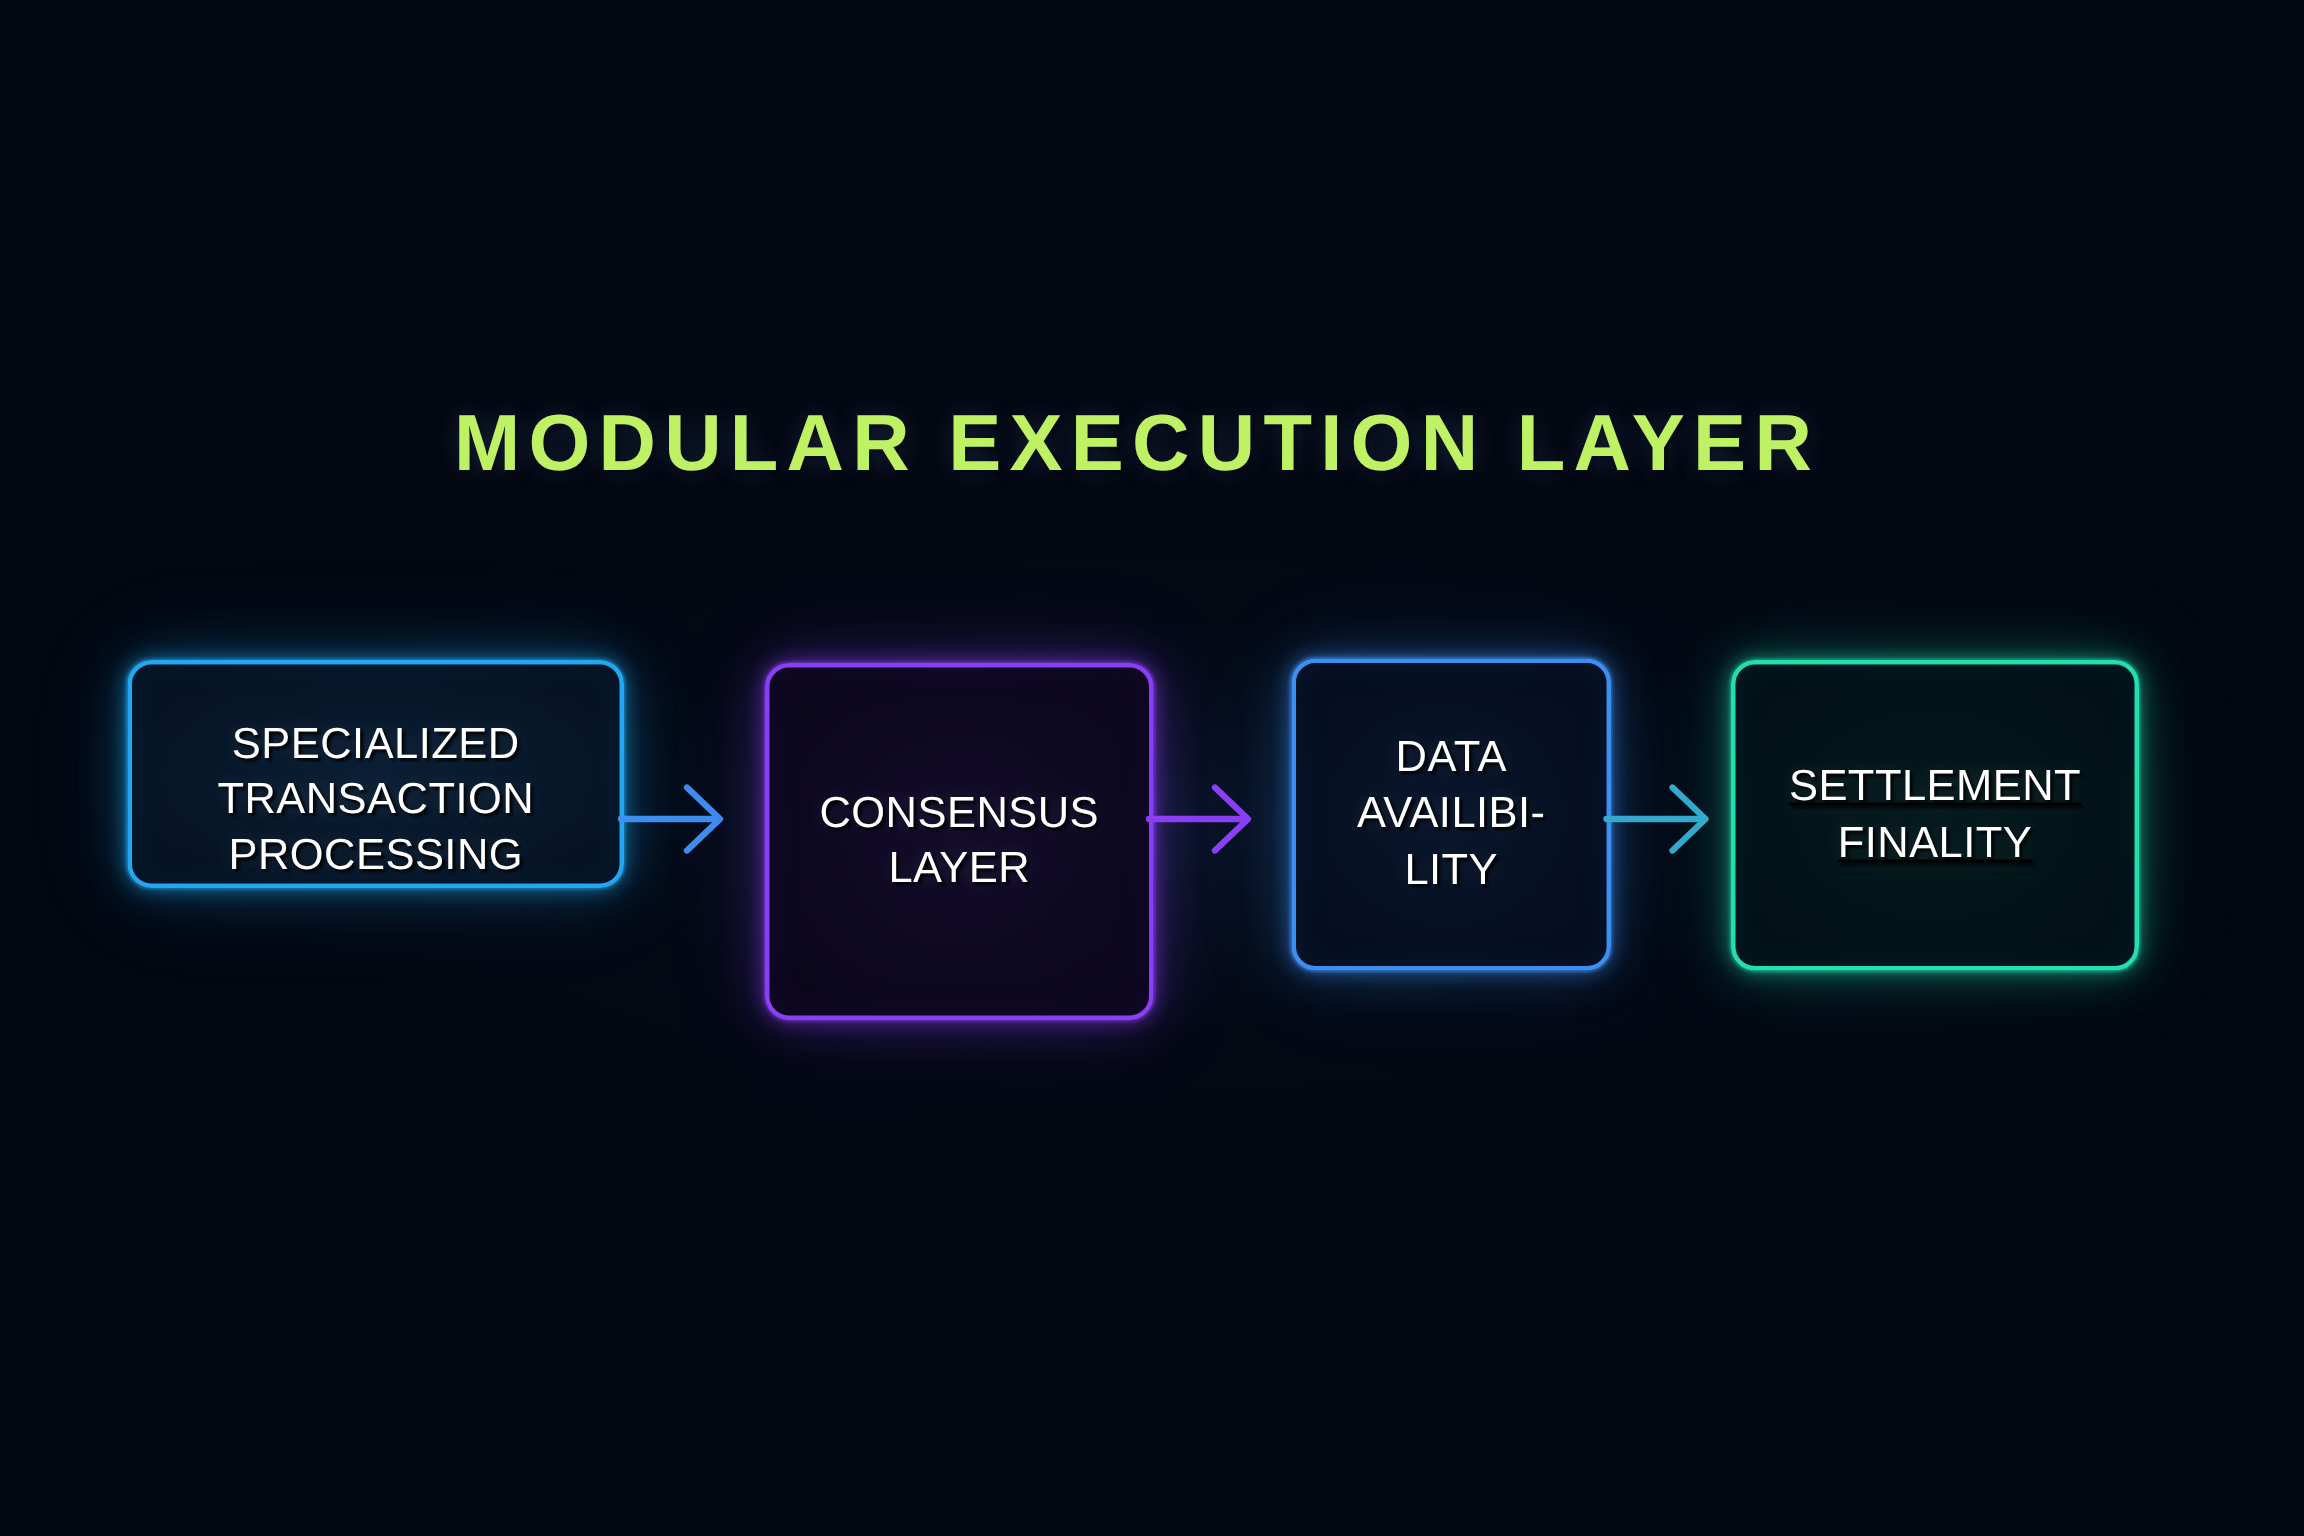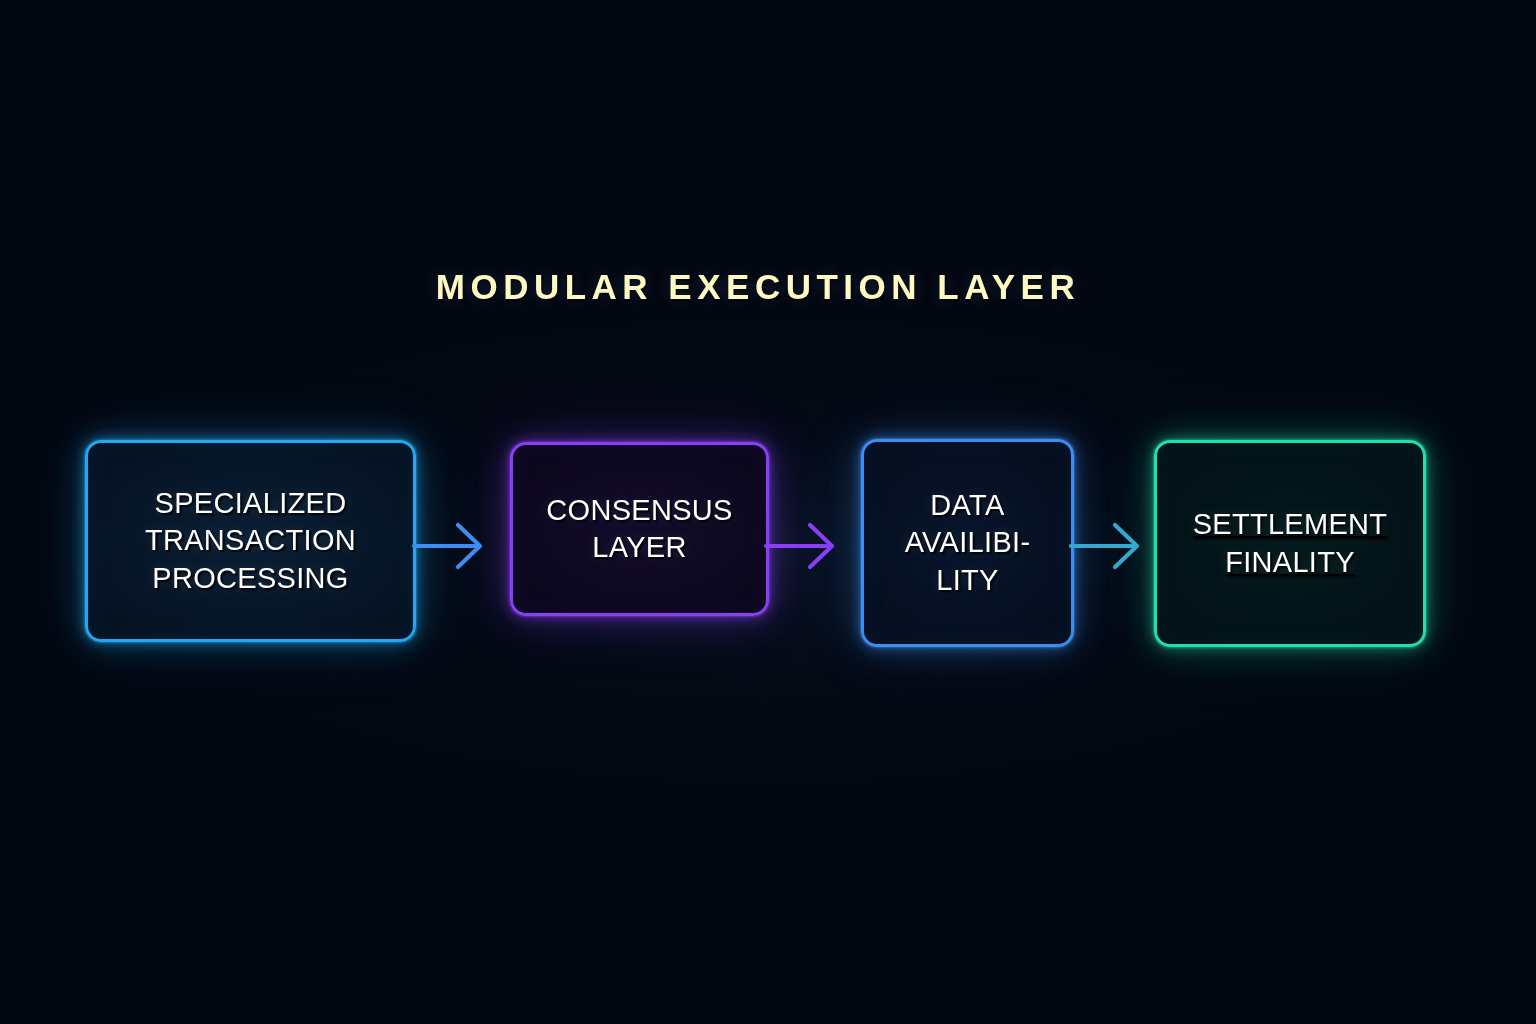--- a/index.html
+++ b/index.html
@@ -35,22 +35,22 @@
     width: 1536px; height: 1024px;
   }
 
   
   .title {
     position: absolute;
     left: 0;
     top: 269px;
     width: 1516px;
     text-align: center;
-    color: #fef9c3;
-    font-size: 35px;
+    color: #bef264;
+    font-size: 53px;
     font-weight: 700;
     letter-spacing: 5.5px;
     line-height: 1.0;
     text-shadow: 0 0 16px rgba(120,170,255,0.18),
                  2px 2px 2px rgba(0,0,0,0.85);
     white-space: nowrap;
   }
 
   
   .node {
@@ -71,35 +71,36 @@
     line-height: 1.28;
     letter-spacing: 0.3px;
     text-shadow: 2px 2px 2px rgba(0,0,0,0.9),
                  0 0 14px rgba(255,255,255,0.14);
     padding: 0 10px;
     white-space: pre-line;
   }
 
   
   #node-0 {
-    left: 85px;  top: 440px;  width: 331px; height: 202px;
+    left: 85px;  top: 440px;  width: 331px; height: 152px;
     border-color: #22a7f0;
     background:
       radial-gradient(ellipse 90% 90% at 50% 50%, rgba(10,34,58,0.85) 0%, rgba(4,12,26,0.92) 100%);
     box-shadow:
       0 0 3px rgba(34,167,240,0.95),
       0 0 13px rgba(34,167,240,0.55),
       0 0 34px rgba(34,167,240,0.30),
       0 0 70px rgba(34,167,240,0.14),
       inset 0 0 26px rgba(34,167,240,0.07);
+    align-items: flex-end;
   }
 
   
   #node-1 {
-    left: 510px; top: 442px; width: 259px; height: 174px;
+    left: 510px; top: 442px; width: 259px; height: 238px;
     border-color: #8b3ff5;
     background:
       radial-gradient(ellipse 90% 90% at 50% 50%, rgba(20,10,44,0.85) 0%, rgba(8,5,22,0.94) 100%);
     box-shadow:
       0 0 3px rgba(139,63,245,0.95),
       0 0 13px rgba(139,63,245,0.55),
       0 0 34px rgba(139,63,245,0.30),
       0 0 70px rgba(139,63,245,0.14),
       inset 0 0 26px rgba(139,63,245,0.07);
   }

